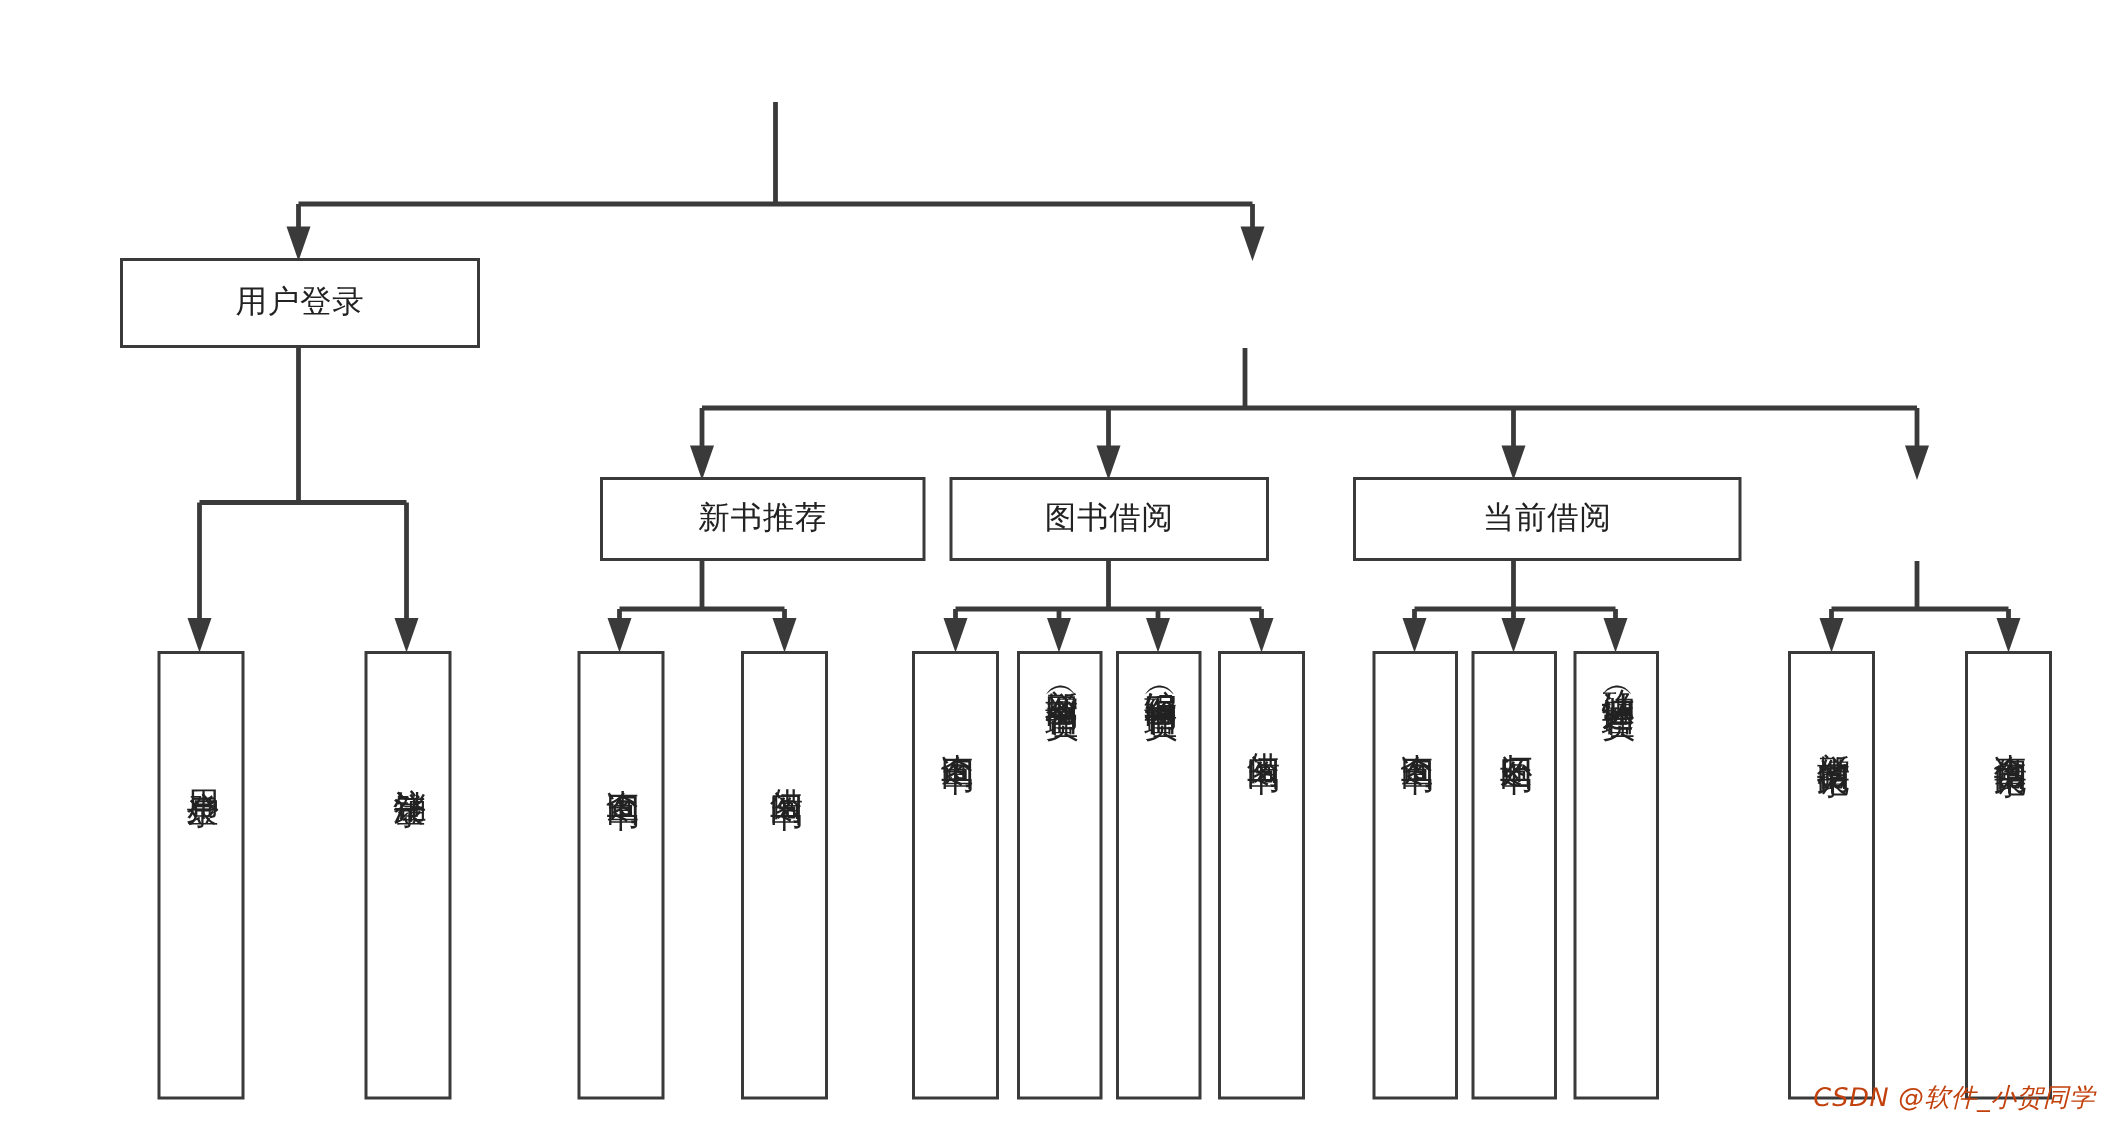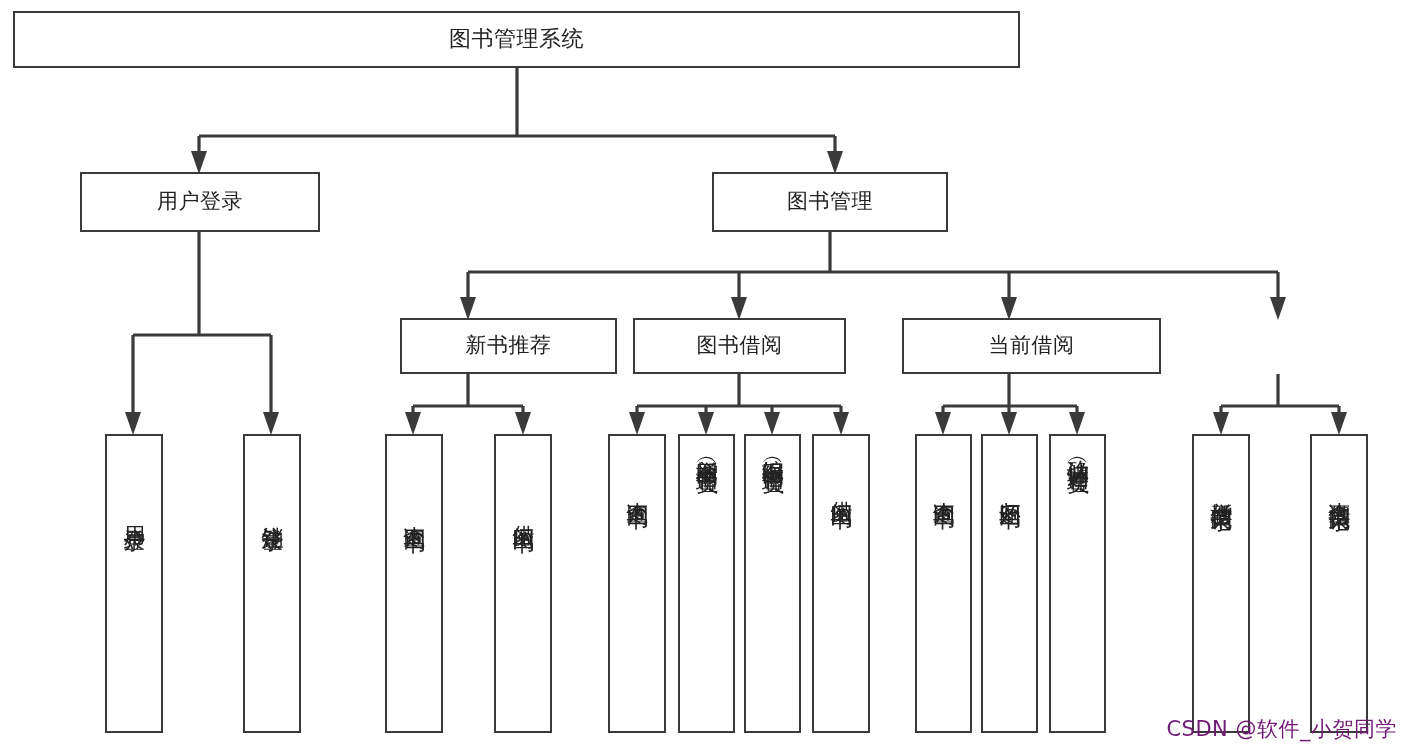--- a/index.html
+++ b/index.html
@@ -70,24 +70,25 @@
   .leaf-med .node-label-v {
     padding-top: 48px;
   }
   .leaf-long .node-label-v {
     padding-top: 6px;
   }
   #watermark {
     position: absolute;
     right: 8px;
     bottom: 4px;
-    font-size: 21px;
-    color: #701a75;
+    font-size: 17px;
+    color: #c2410c;
     white-space: nowrap;
     letter-spacing: 0.5px;
+    font-style: italic;
   }
 </style>
 </head>
 <body>
 
 <div id="diagram-root">
 
   <svg class="connector-layer" viewBox="0 0 1405 747" xmlns="http://www.w3.org/2000/svg">
     <g fill="none" stroke="#3a3a3a" stroke-width="3.2" stroke-linecap="butt">
 
@@ -154,30 +155,24 @@
 
       <polygon points="935,412 951,412 943,435"></polygon>
       <polygon points="1001,412 1017,412 1009,435"></polygon>
       <polygon points="1069,412 1085,412 1077,435"></polygon>
 
       <polygon points="1213,412 1229,412 1221,435"></polygon>
       <polygon points="1331,412 1347,412 1339,435"></polygon>
     </g>
   </svg>
 
-  <div class="node-box root-node" style="left:13px; top:11px; width:1007px; height:57px;">
-    <span class="node-label-h">图书管理系统</span>
-  </div>
 
   <div class="node-box" style="left:80px; top:172px; width:240px; height:60px;">
     <span class="node-label-h">用户登录</span>
   </div>
-  <div class="node-box" style="left:712px; top:172px; width:236px; height:60px;">
-    <span class="node-label-h">图书管理</span>
-  </div>
 
   <div class="node-box" style="left:360px; top:318px; width:217px; height:56px;margin-left:40px;">
     <span class="node-label-h">新书推荐</span>
   </div>
   <div class="node-box" style="left:633px; top:318px; width:213px; height:56px;">
     <span class="node-label-h">图书借阅</span>
   </div>
   <div class="node-box" style="left:902px; top:318px; width:259px; height:56px;">
     <span class="node-label-h">当前借阅</span>
   </div>

